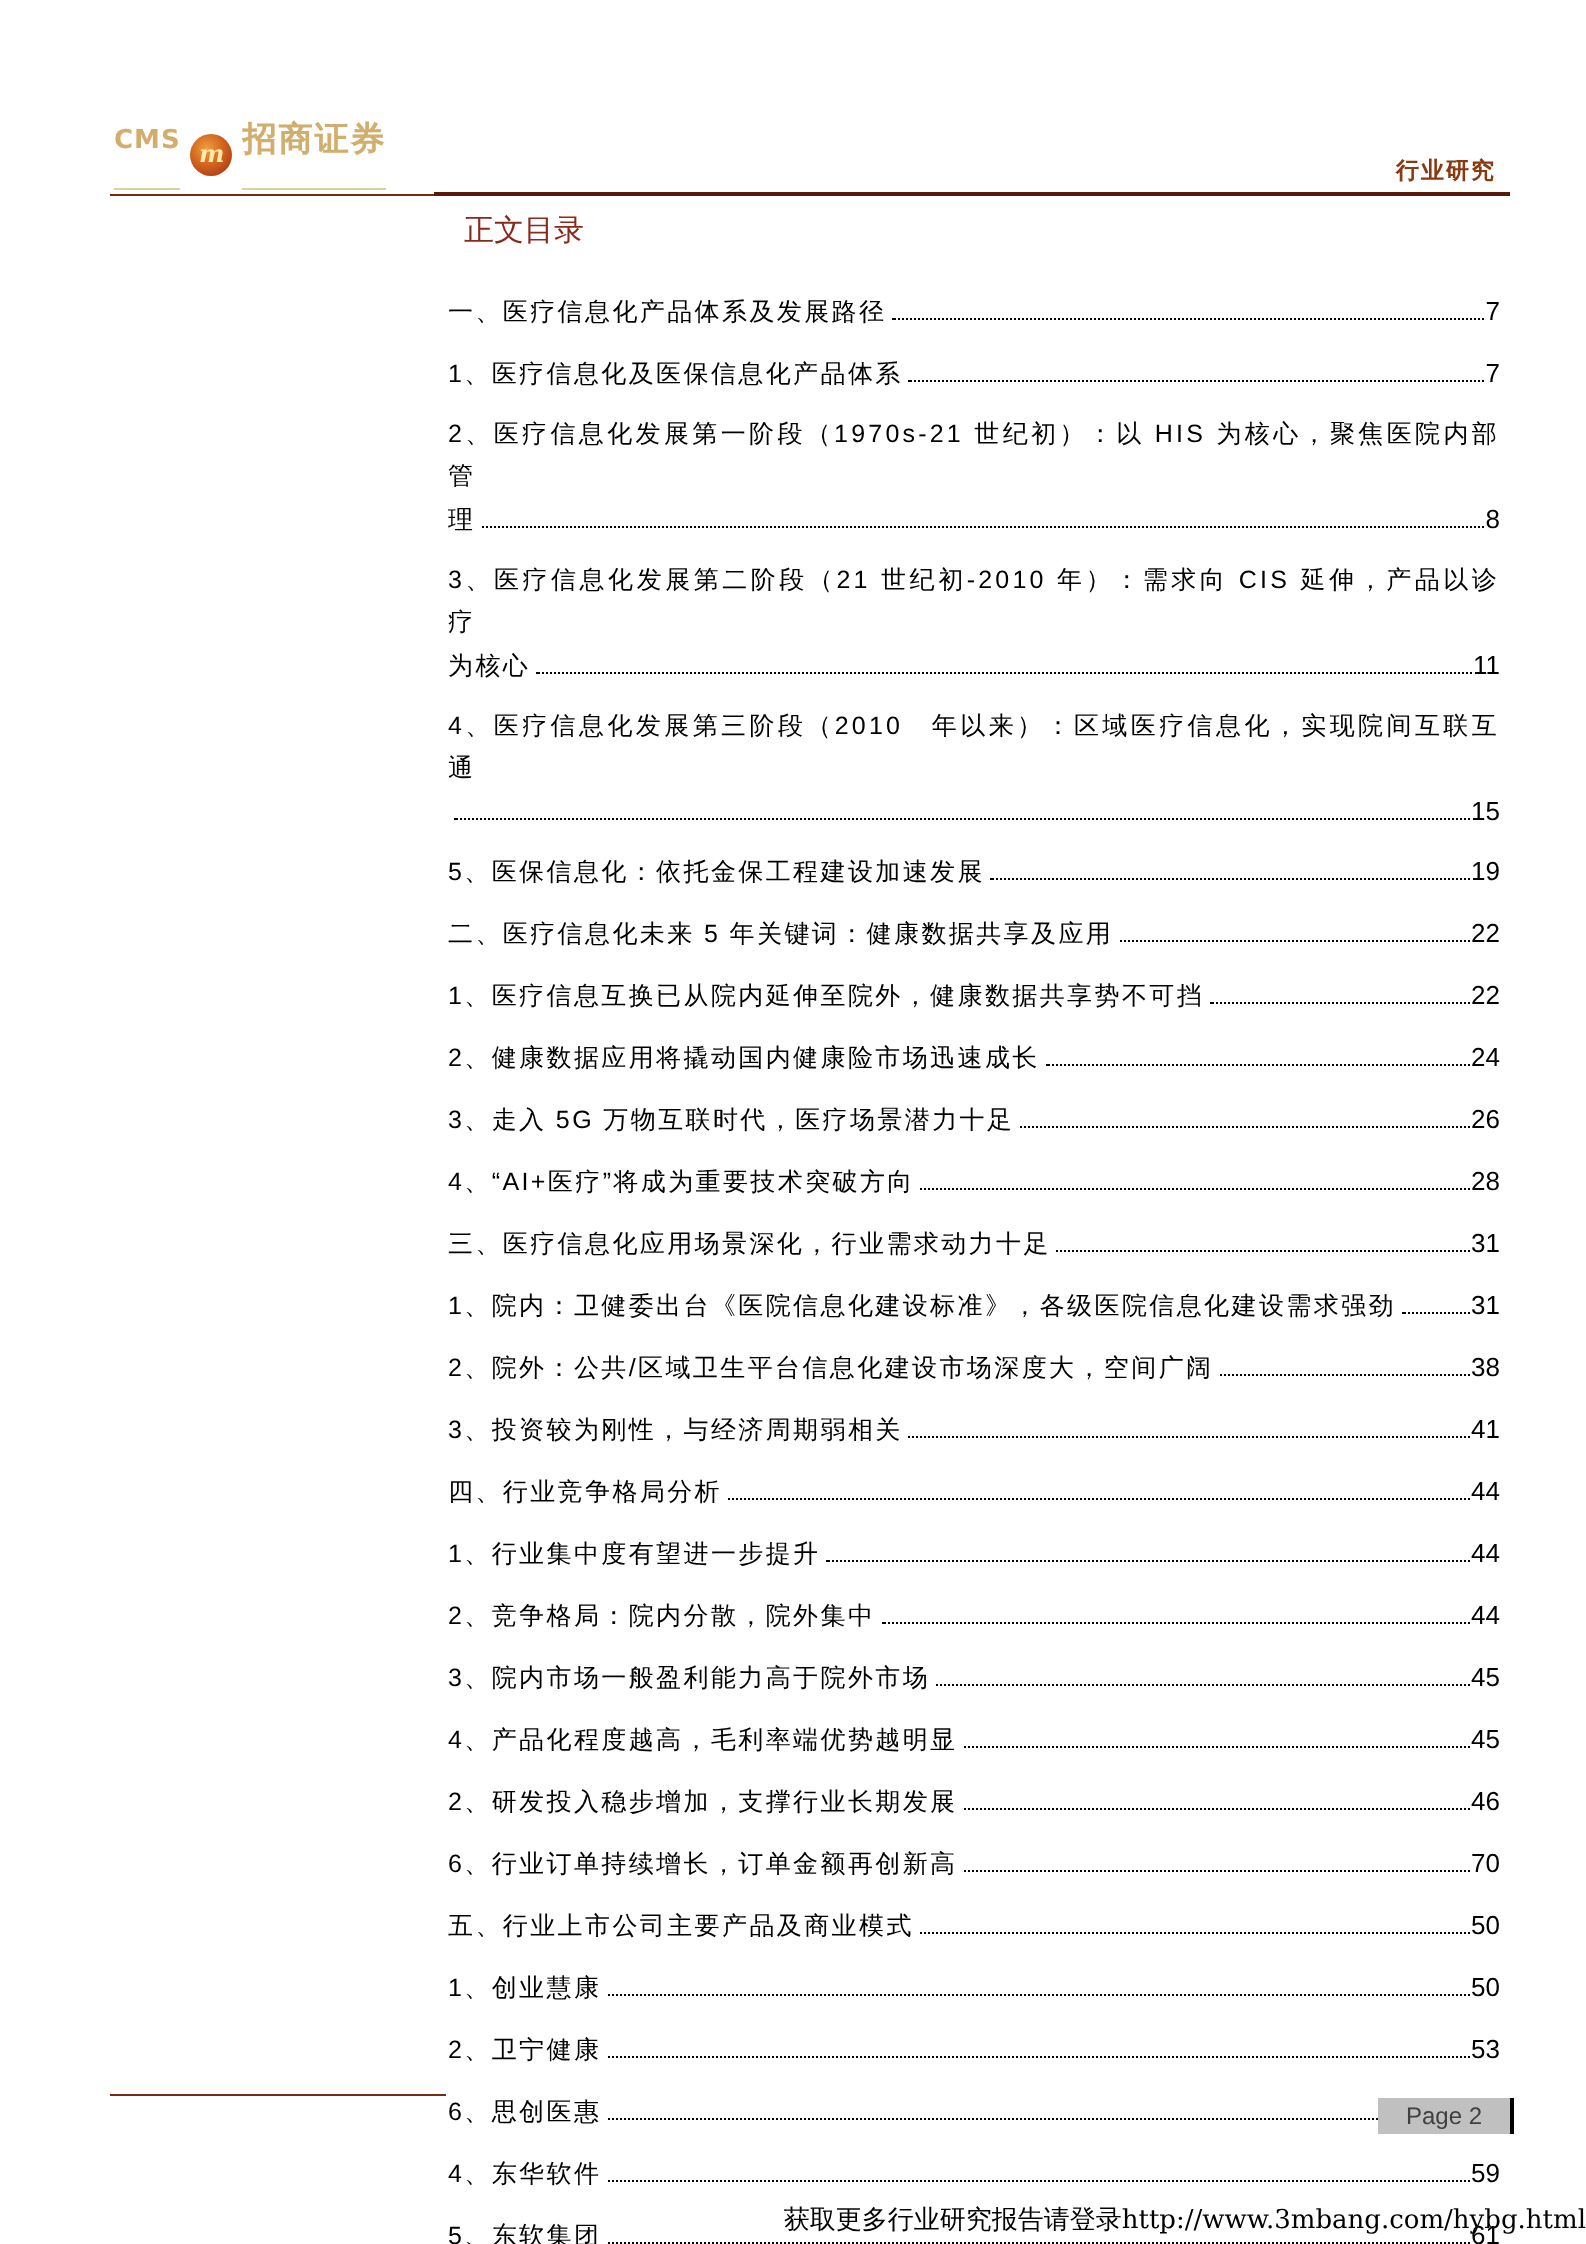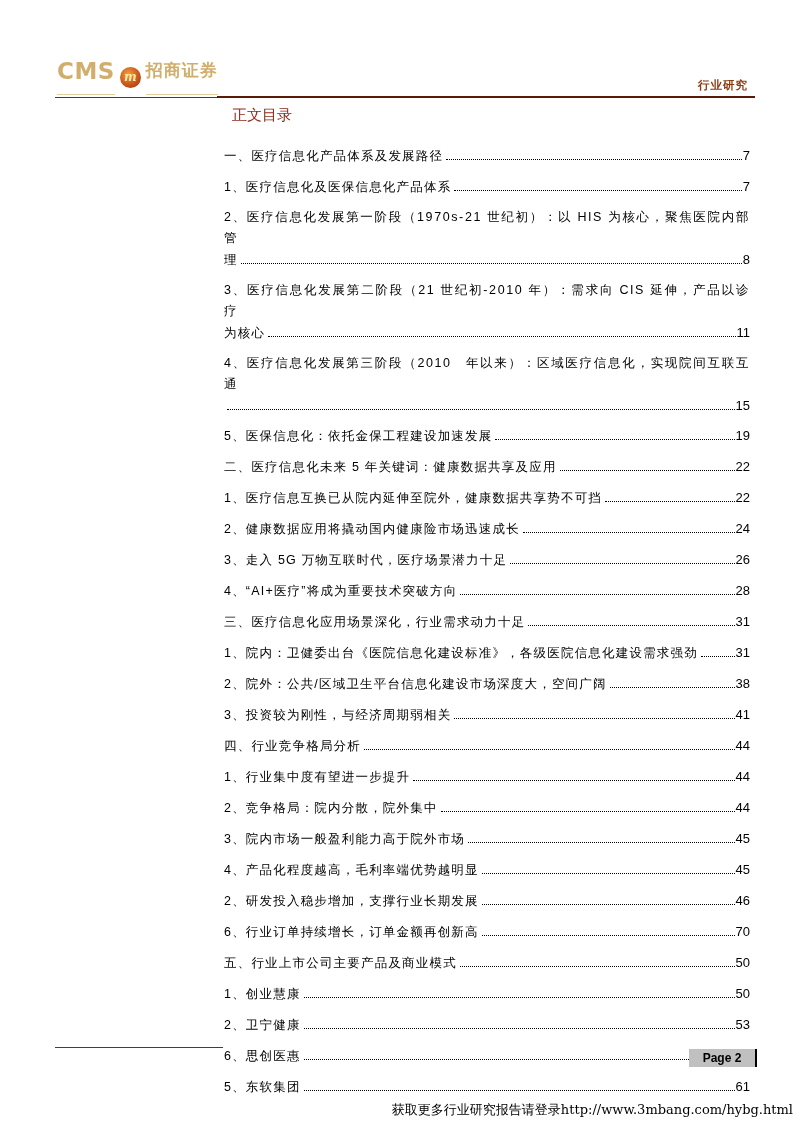--- a/index.html
+++ b/index.html
@@ -7,21 +7,21 @@
       width: 793px; height: 1122px; position: relative; overflow: hidden;
       font-family: "Liberation Sans", "DejaVu Sans", sans-serif;
       color: #000;
     }
     .logo {
       position: absolute; left: 57px; top: 62px; height: 30px;
       display: flex; align-items: center;
     }
     .logo-cms {
       font-family: "DejaVu Sans", sans-serif; font-weight: bold;
-      font-size: 23px; color: #d2ae6d; letter-spacing: 0.5px;
+      font-size: 13px; color: #d2ae6d; letter-spacing: 0.5px;
       border-bottom: 1.5px solid #e3cd9c; line-height: 22px; padding-bottom: 12px;
     }
     .logo-emblem {
       width: 21px; height: 21px; border-radius: 50%; margin: 0 5px 0 5px;
       background: radial-gradient(circle at 40% 35%, #f0a040 0%, #d2641e 45%, #9a2a10 100%);
       display: flex; align-items: center; justify-content: center;
       color: #ffe9a8; font-size: 12px; font-weight: bold; font-style: italic;
       font-family: "DejaVu Serif", serif;
     }
     .logo-cn {
@@ -63,21 +63,21 @@
       flex: 1; border-bottom: 1px dotted #000; margin: 0 1px 4px 3px; min-width: 10px;
     }
     .toc-page { white-space: nowrap; font-size: 13px; }
     .footer-line {
       position: absolute; left: 55px; top: 1047px; width: 168px; height: 1px;
       background: #7a2a12;
     }
     .page-badge {
       position: absolute; left: 689px; top: 1049px; width: 66px; height: 18px;
       background: #c0c0c0; display: flex; align-items: center; justify-content: center;
-      font-weight: bold; font-size: 12px; color: #000000;
+      font-weight: normal; font-size: 12px; color: #404040;
       border-right: 2px solid #000;
     }
     .bottom-note {
       position: absolute; left: 0; width: 793px; top: 1101px; text-align: right;
       font-family: "DejaVu Serif", "Liberation Serif", serif; font-size: 13px; color: #000;
     }
   </style>
 </head>
 <body>
 
@@ -278,20 +278,27 @@
   </div>
   <div class="toc-entry">
     <div class="toc-line">
         <span class="toc-text">6、思创医惠</span>
         <span class="toc-leader"></span>
         <span class="toc-page">56</span>
       </div>
   </div>
   <div class="toc-entry">
     <div class="toc-line">
+        <span class="toc-text">4、东华软件</span>
+        <span class="toc-leader"></span>
+        <span class="toc-page">59</span>
+      </div>
+  </div>
+  <div class="toc-entry">
+    <div class="toc-line">
         <span class="toc-text">5、东软集团</span>
         <span class="toc-leader"></span>
         <span class="toc-page">61</span>
       </div>
   </div>
 
 </div>
 
 <div class="footer-line"></div>
 <div class="page-badge">Page 2</div>

